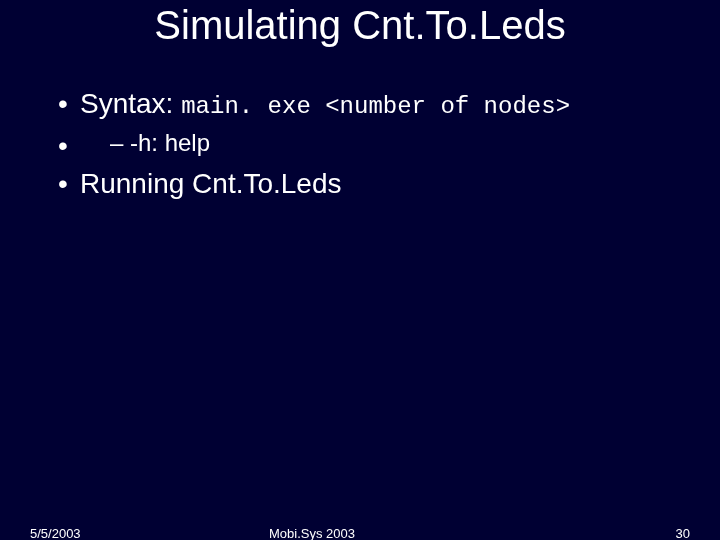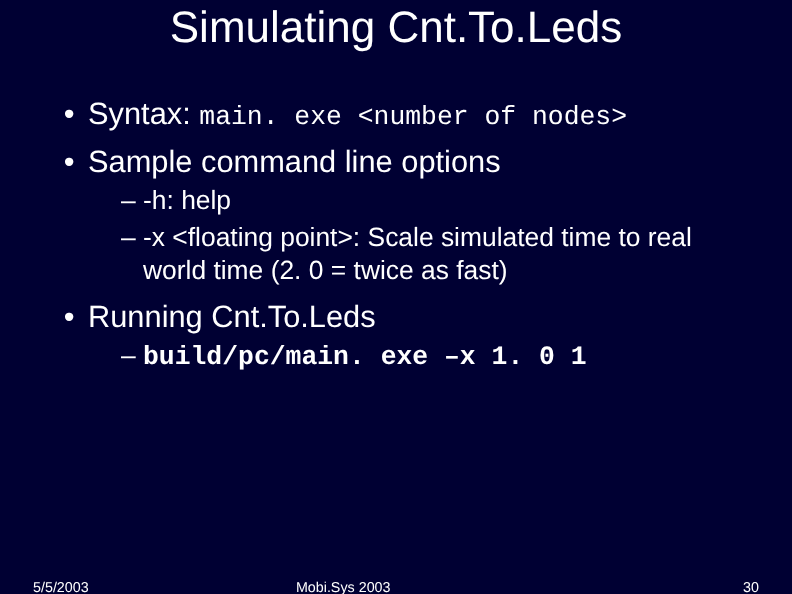--- a/index.html
+++ b/index.html
@@ -105,34 +105,27 @@
 
   <div class="body">
     <ul class="level1">
 
       <li class="syntaxline">
         <span>Syntax:</span>
         <span class="mono">main. exe &lt;number of nodes&gt;</span>
       </li>
 
       <li>
-        <span>Sample command line options</span>
         <ul class="level2">
           <li>-h: help</li>
-          <li>-x &lt;floating point&gt;: Scale simulated time to real world time (2. 0 = twice as fast)</li>
         </ul>
       </li>
 
       <li>
         <span>Running Cnt.To.Leds</span>
-        <ul class="level2">
-          <li>
-            <span class="mono">build/pc/main. exe –x 1. 0 1</span>
-          </li>
-        </ul>
       </li>
 
     </ul>
   </div>
 
   <div class="footer">
     <span class="left">5/5/2003</span>
     <span class="center">Mobi.Sys 2003</span>
     <span class="right">30</span>
   </div>

